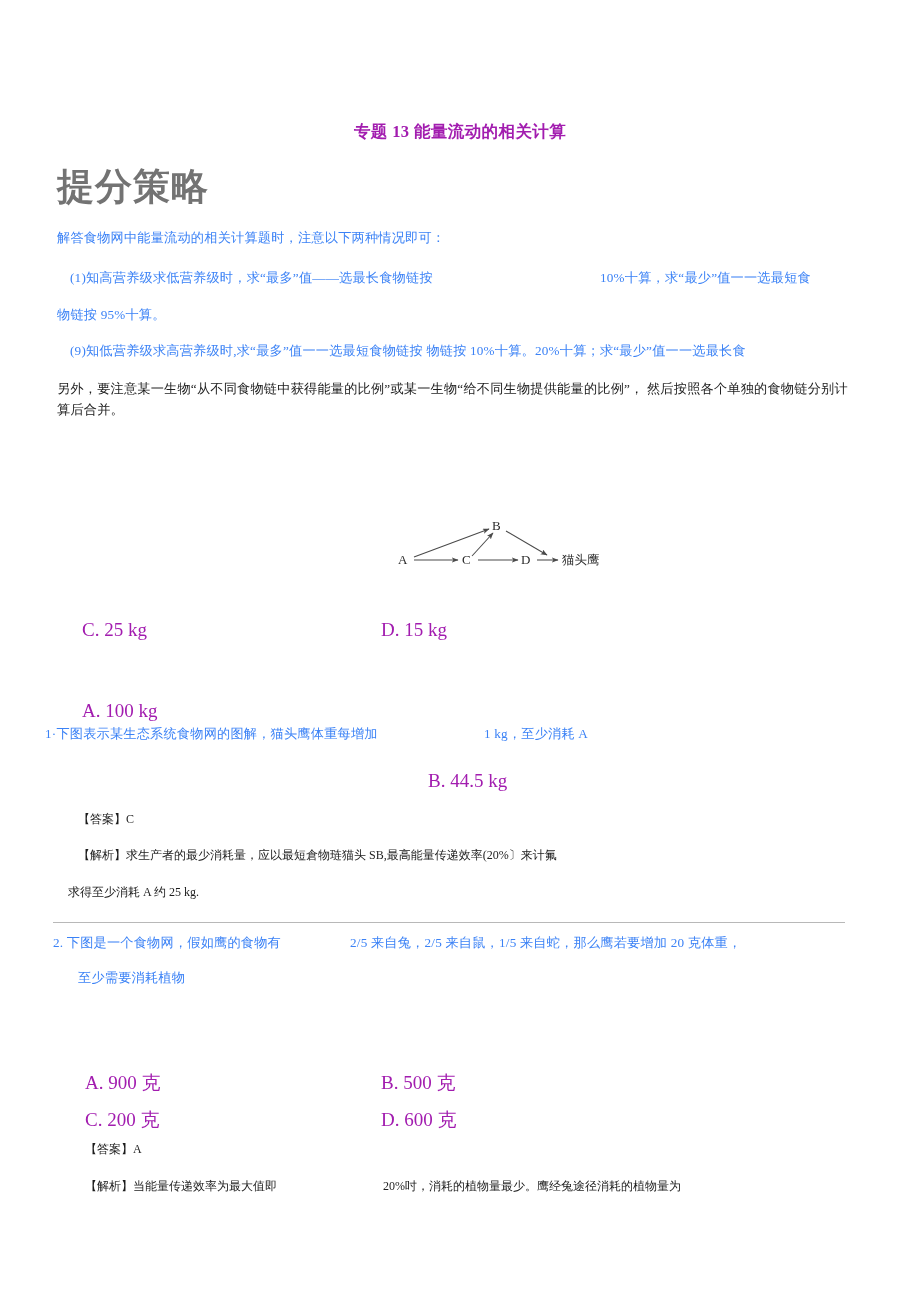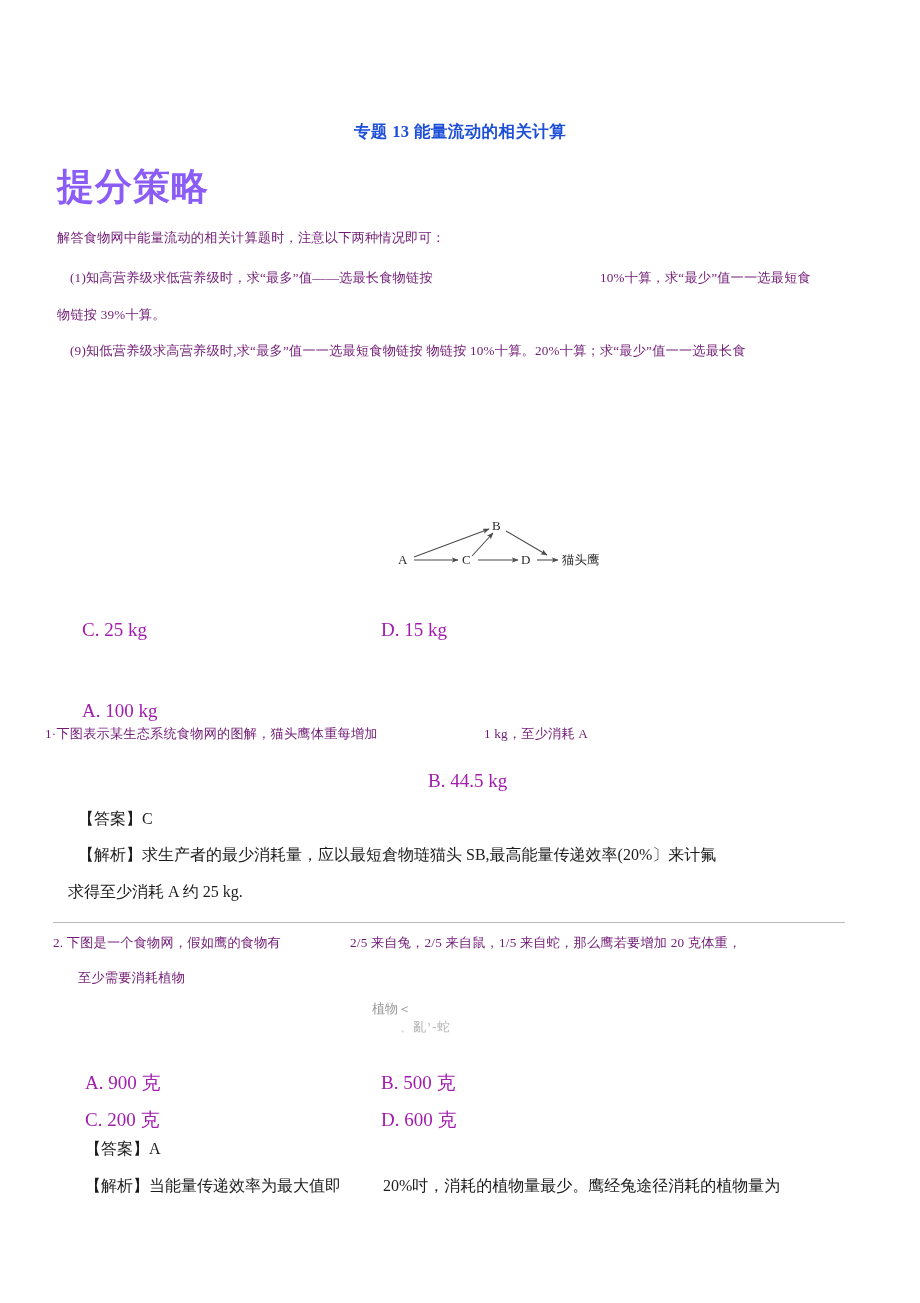--- a/index.html
+++ b/index.html
@@ -24,65 +24,65 @@
   .abs { position: absolute; }
 
   
   .doc-title {
     left: 0; top: 121px;
     width: 920px;
     text-align: center;
     font-size: 16.5px;
     font-weight: bold;
     letter-spacing: 0.4px;
-    color: #1d4ed8;
+    color: #a21caf;
     font-family: "Liberation Serif", "DejaVu Serif", serif;
   }
 
   
   .section-heading {
     font-family: "DejaVu Sans", "Liberation Sans", sans-serif;
     font-weight: bold;
     font-size: 37px;
     line-height: 44px;
     letter-spacing: 1px;
     white-space: nowrap;
   }
   .heading-strategy {
     left: 57px; top: 165px;
-    color: #8b5cf6;
+    color: #737373;
   }
   .heading-practice {
     left: 57px; top: 438px;
     color: #ee00ee;
   }
 
   
   .body-text {
     font-size: 13.2px;
     line-height: 20px;
-    color: #701a75;
+    color: #3b82f6;
     letter-spacing: 0.2px;
     white-space: nowrap;
   }
   .body-wrap {
     font-size: 13.2px;
     line-height: 21px;
     color: #1c1c1c;
     letter-spacing: 0.2px;
     white-space: normal;
   }
   .opt {
     font-size: 19px;
     line-height: 20px;
     color: #a21caf;
     white-space: nowrap;
   }
   .ans {
-    font-size: 16px;
+    font-size: 12px;
     line-height: 20px;
     color: #1c1c1c;
     white-space: nowrap;
   }
 
   
   .hrule {
     left: 53px; top: 922px;
     width: 792px; height: 1px;
     background: #b8b8b8;
@@ -134,24 +134,25 @@
   <div class="abs doc-title">专题 13 能量流动的相关计算</div>
 
   <div class="abs section-heading heading-strategy">提分策略</div>
 
   <div class="abs body-text" style="left:57px; top:228px;">解答食物网中能量流动的相关计算题时，注意以下两种情况即可：</div>
 
   <div class="abs body-text" style="left:70px; top:268px;">(1)知高营养级求低营养级时，求“最多”值——选最长食物链按</div>
 
   <div class="abs body-text" style="left:600px; top:268px;">10%十算，求“最少”值一一选最短食</div>
 
-  <div class="abs body-text" style="left:57px; top:305px;">物链按 39%十算。</div>
+  <div class="abs body-text" style="left:57px; top:305px;">物链按 95%十算。</div>
 
   <div class="abs body-text" style="left:70px; top:341px;">(9)知低营养级求高营养级时,求“最多”值一一选最短食物链按 物链按 10%十算。20%十算；求“最少”值一一选最长食</div>
 
+  <div class="abs body-wrap" style="left:57px; top:378px; width:796px;">另外，要注意某一生物“从不同食物链中获得能量的比例”或某一生物“给不同生物提供能量的比例”， 然后按照各个单独的食物链分别计算后合并。</div>
 
 
   <div class="abs diagram1">
     <svg width="210" height="62" viewBox="0 0 210 62" xmlns="http://www.w3.org/2000/svg">
       <defs>
         <marker id="arw" markerWidth="7" markerHeight="7" refX="6" refY="2.6" orient="auto" markerUnits="strokeWidth">
           <path d="M0,0 L6.5,2.6 L0,5.2 L1.6,2.6 z" fill="#4a4a4a"></path>
         </marker>
       </defs>
       <g stroke="#4a4a4a" stroke-width="1.05" fill="none" marker-end="url(#arw)">
@@ -189,24 +190,20 @@
   <div class="abs ans" style="left:68px; top:882px;">求得至少消耗 A 约 25 kg.</div>
 
   <div class="abs hrule"></div>
 
   <div class="abs body-text" style="left:53px; top:933px;">2. 下图是一个食物网，假如鹰的食物有</div>
 
   <div class="abs body-text" style="left:338px; top:933px;margin-left:12px;">2/5 来自兔，2/5 来自鼠，1/5 来自蛇，那么鹰若要增加 20 克体重，</div>
 
   <div class="abs body-text" style="left:78px; top:968px;">至少需要消耗植物</div>
 
-  <div class="abs diagram2">
-    <div class="abs faint-a">植物＜</div>
-    <div class="abs faint-b">、亂’-蛇</div>
-  </div>
 
   <div class="abs opt" style="left:85px; top:1073px;">A.  900 克</div>
 
   <div class="abs opt" style="left:381px; top:1073px;">B. 500 克</div>
 
   <div class="abs opt" style="left:85px; top:1110px;">C. 200 克</div>
 
   <div class="abs opt" style="left:381px; top:1110px;">D. 600 克</div>
 
   <div class="abs ans" style="left:85px; top:1139px;">【答案】A</div>

